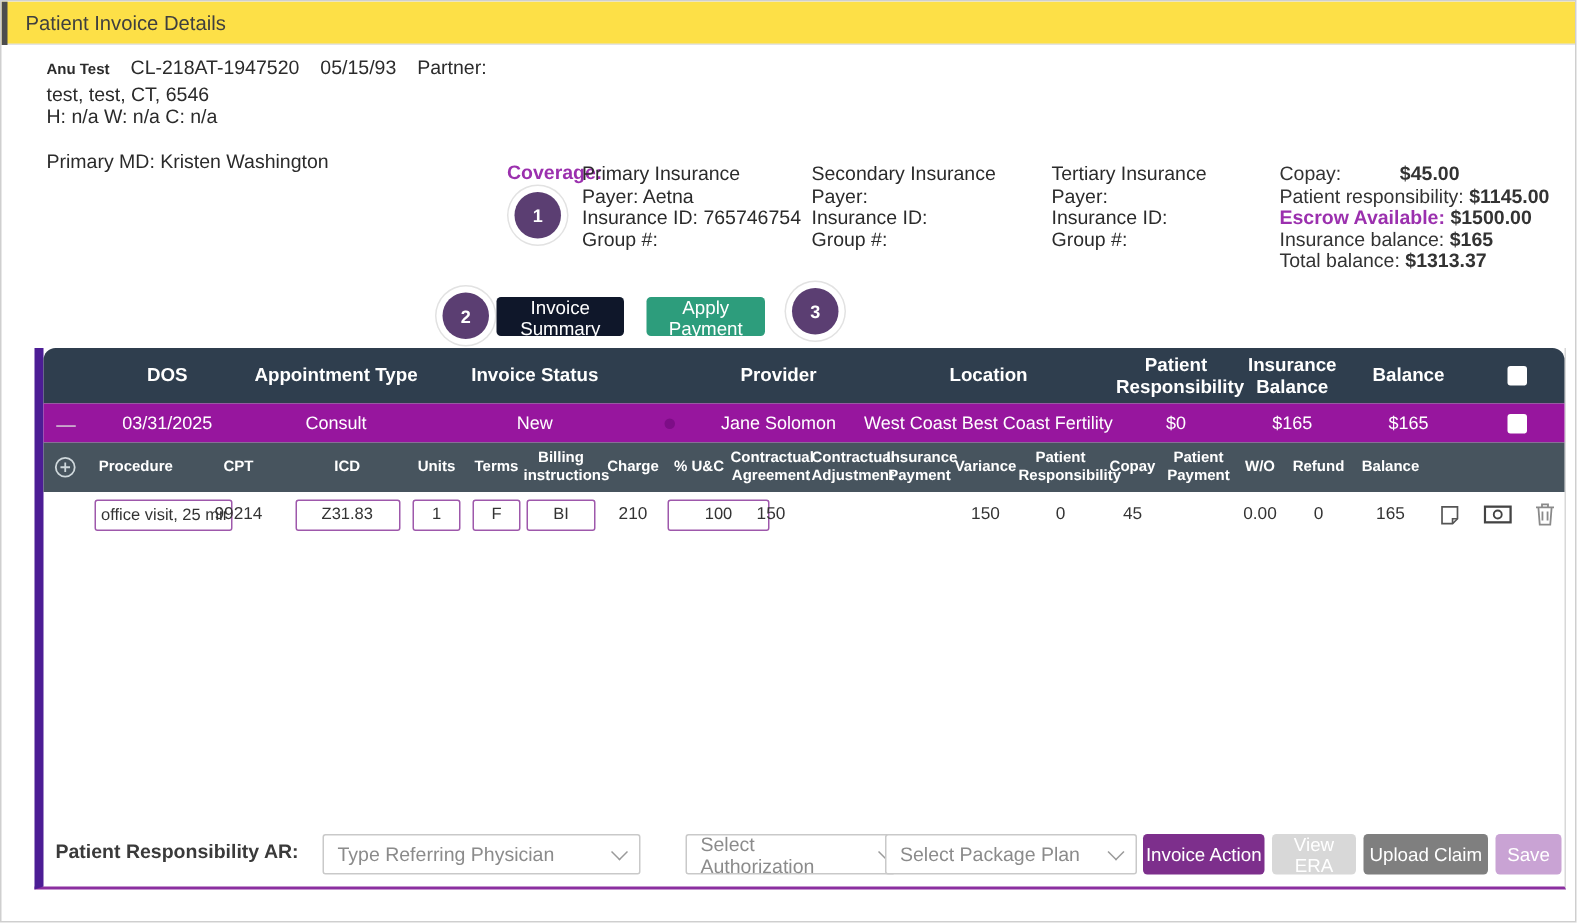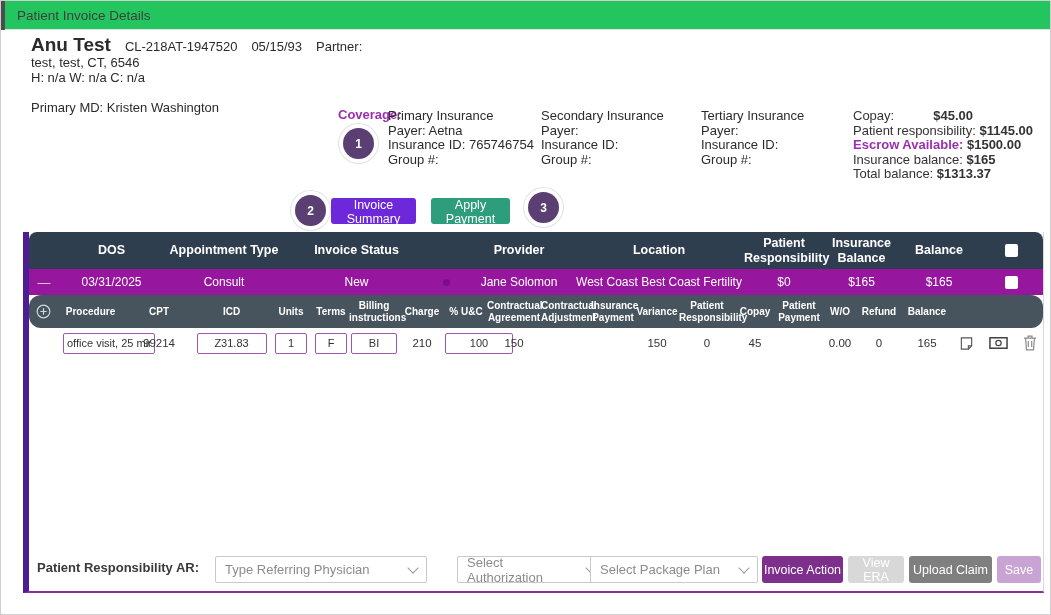--- a/index.html
+++ b/index.html
@@ -1,30 +1,30 @@
 <!DOCTYPE html>
 <html><head>
 <meta charset="utf-8">
 <style>
   * { margin:0; padding:0; box-sizing:border-box; }
   html,body { background:#e8e8e8; }
   body { font-family:"Liberation Sans", sans-serif; color:#333; }
   .app { position:relative; width:1051px; height:615px; background:#fff; border:1px solid #cfcfcf; overflow:hidden; }
 
   
-  .titlebar { position:absolute; top:0; left:0; right:0; height:29px; background:#22c55e;
+  .titlebar { position:absolute; top:0; left:0; right:0; height:29px; background:#fde047;
     border-bottom:1px solid #e3e3e3; display:flex; align-items:center; padding-left:10px;
     font-size:13.5px; color:#3f3f3f; }
   .titlebar-accent { position:absolute; left:0; top:0; width:4px; height:29px; background:#4d4d4d; }
   .titlebar span { margin-left:6px; }
 
   
   .patient { position:absolute; left:30px; top:36px; font-size:13px; line-height:15.5px; color:#2b2b2b; }
   .patient .line1 { display:flex; gap:14px; align-items:baseline; }
-  .pname { font-size:19px; font-weight:bold; }
+  .pname { font-size:10px; font-weight:bold; }
   .pmd { margin-top:14px; }
 
   
   .cov-label { position:absolute; left:337px; top:106px; color:#9b30ae; font-weight:bold; font-size:13px; }
   .step-badge { position:absolute; width:31px; height:31px; border-radius:50%; background:#5b3e72;
     color:#fff; font-size:12px; font-weight:bold; display:flex; align-items:center; justify-content:center;
     box-shadow:0 0 0 4px #ffffff, 0 0 0 5px #e2e2e2; }
   .badge1 { left:342px; top:127px; }
   .badge2 { left:294px; top:194px; }
   .badge3 { left:527px; top:191px; }
@@ -35,29 +35,29 @@
   .col-tertiary { left:700px; }
   .fin { position:absolute; left:852px; top:108px; width:172px; font-size:13px; line-height:14.6px; }
   .fin-line { white-space:nowrap; }
   .fin-line.wide { display:flex; justify-content:space-between; width:120px; }
   .fin-val { font-weight:bold; }
   .fin-label.purple { color:#9b30ae; font-weight:bold; }
 
   
   .btn { border:none; border-radius:3px; color:#fff; font-size:12.5px; font-family:"Liberation Sans",sans-serif;
     height:26px; cursor:pointer; }
-  .btn-invoice-summary { position:absolute; left:330px; top:197px; width:85px; background:#6d28d9; }
+  .btn-invoice-summary { position:absolute; left:330px; top:197px; width:85px; background:#0f172a; }
   .btn-apply-payment { position:absolute; left:430px; top:197px; width:79px; background:#2d9d7c; }
 
   
   .tbl { position:absolute; left:22px; top:231px; width:1021px; height:361px;
     border-left:6px solid #4c1d95; border-right:1px solid #d8d8d8; border-bottom:2px solid #8b2fa0;
     display:flex; flex-direction:column; background:#fff; }
   .g-main { display:grid; grid-template-columns:30px 105px 120px 145px 35px 110px 170px 80px 75px 80px 1fr; align-items:center; }
-  .g-sub  { display:grid; grid-template-columns:28px 67px 70px 75px 44px 36px 50px 46px 42px 54px 50px 44px 44px 56px 40px 48px 34px 44px 52px 1fr; align-items:center;border-radius:12px; }
+  .g-sub  { display:grid; grid-template-columns:28px 67px 70px 75px 44px 36px 50px 46px 42px 54px 50px 44px 44px 56px 40px 48px 34px 44px 52px 1fr; align-items:center; }
   .cell { text-align:center; }
 
   .thead { height:37px; background:#2f3e4e; border-radius:8px 8px 0 0; color:#fff; font-size:12.5px; font-weight:bold; }
   .thead .cell { white-space:pre-line; line-height:1.15; }
   .checkbox { width:13px; height:13px; background:#fff; border-radius:2px; margin:0 auto; cursor:pointer; }
 
   .prow { height:26px; background:#97169e; color:#fff; font-size:12px; cursor:pointer; }
   .collapse-glyph { color:#ddd; font-size:13px; }
   .status-dot { width:7px; height:7px; border-radius:50%; background:#7d0d87; margin:0 auto; }
 

